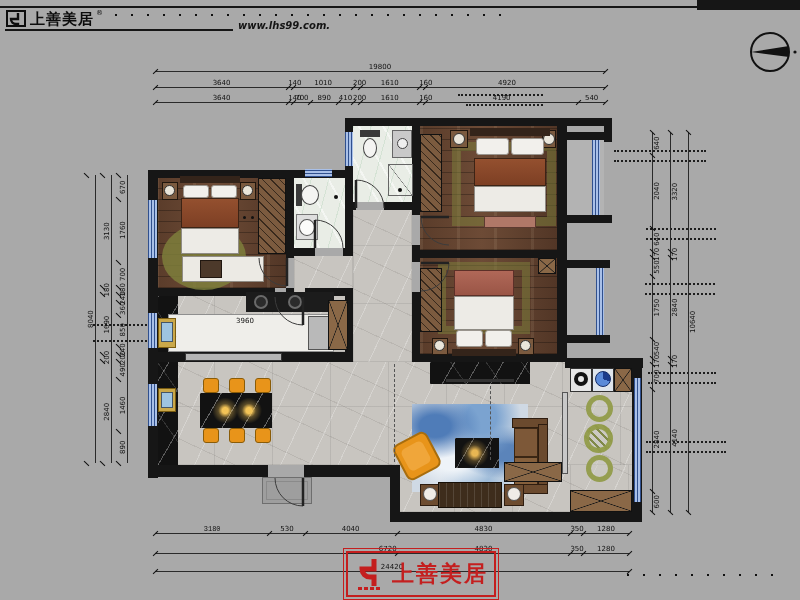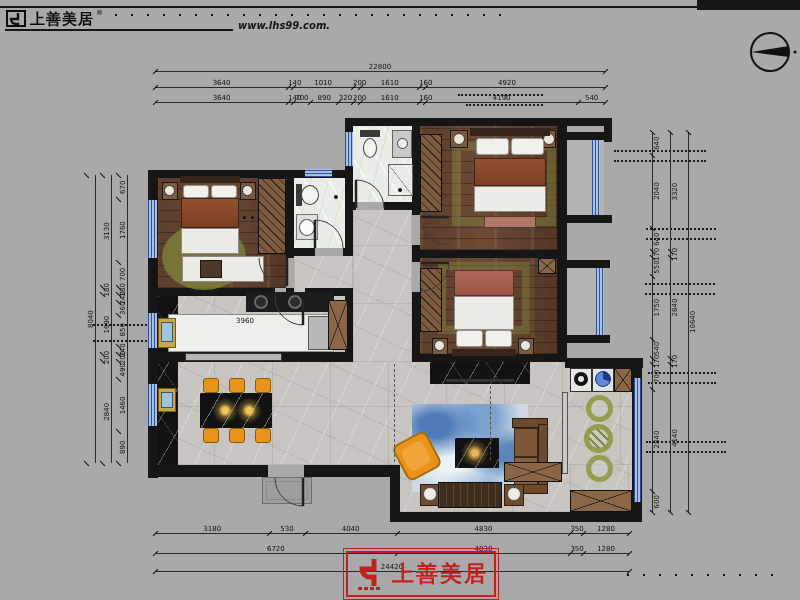--- a/index.html
+++ b/index.html
@@ -291,21 +291,21 @@
   <i class="dotl" style="left:646px;top:238px;width:70px"></i>
   <i class="dotl" style="left:645px;top:283px;width:70px"></i>
   <i class="dotl" style="left:645px;top:293px;width:70px"></i>
   <i class="dotl" style="left:648px;top:372px;width:68px"></i>
   <i class="dotl" style="left:648px;top:382px;width:68px"></i>
   <i class="dotl" style="left:646px;top:441px;width:80px"></i>
   <i class="dotl" style="left:646px;top:451px;width:80px"></i>
 
   <div class="dim h" style="left:155px;top:62px;width:450px;height:10px">
       <span class="dimline"></span>
-      <span class="dimlab" style="left: 0px; width: 450px;">22800</span>
+      <span class="dimlab" style="left: 0px; width: 450px;">19800</span>
       <span class="dimtick" style="left: 0px;"></span>
       <span class="dimtick" style="left: 450px;"></span>
     </div>
   <div class="dim h" style="left:155px;top:78px;width:450px;height:10px">
       <span class="dimline"></span>
       <span class="dimlab" style="left: 0px; width: 133.171px;">3640</span>
       <span class="dimlab" style="left: 133.171px; width: 5.12195px;">140</span>
       <span class="dimlab" style="left: 138.293px; width: 59.6341px;">1010</span>
       <span class="dimlab" style="left: 197.927px; width: 7.31707px;">200</span>
       <span class="dimlab" style="left: 205.244px; width: 58.9024px;">1610</span>
@@ -319,58 +319,58 @@
       <span class="dimtick" style="left: 264.146px;"></span>
       <span class="dimtick" style="left: 270px;"></span>
       <span class="dimtick" style="left: 450px;"></span>
     </div>
   <div class="dim h" style="left:155px;top:93px;width:450px;height:10px">
       <span class="dimline"></span>
       <span class="dimlab" style="left: 0px; width: 133.171px;">3640</span>
       <span class="dimlab" style="left: 133.171px; width: 5.12195px;">140</span>
       <span class="dimlab" style="left: 138.293px; width: 17.1951px;">700</span>
       <span class="dimlab" style="left: 155.488px; width: 27.439px;">890</span>
-      <span class="dimlab" style="left: 182.927px; width: 15px;">320</span>
+      <span class="dimlab" style="left: 182.927px; width: 15px;">410</span>
       <span class="dimlab" style="left: 197.927px; width: 7.31707px;">200</span>
       <span class="dimlab" style="left: 205.244px; width: 58.9024px;">1610</span>
       <span class="dimlab" style="left: 264.146px; width: 5.85366px;">160</span>
       <span class="dimlab" style="left: 270px; width: 153.293px;">4190</span>
       <span class="dimlab" style="left: 423.293px; width: 26.7073px;">540</span>
       <span class="dimtick" style="left: 0px;"></span>
       <span class="dimtick" style="left: 133.171px;"></span>
       <span class="dimtick" style="left: 138.293px;"></span>
       <span class="dimtick" style="left: 155.488px;"></span>
       <span class="dimtick" style="left: 182.927px;"></span>
       <span class="dimtick" style="left: 197.927px;"></span>
       <span class="dimtick" style="left: 205.244px;"></span>
       <span class="dimtick" style="left: 264.146px;"></span>
       <span class="dimtick" style="left: 270px;"></span>
       <span class="dimtick" style="left: 423.293px;"></span>
       <span class="dimtick" style="left: 450px;"></span>
     </div>
 
   <div class="dim h" style="left:155px;top:524px;width:474px;height:10px">
       <span class="dimline"></span>
-      <span class="dimlab" style="left: 0px; width: 114.364px;">3180</span>
+      <span class="dimlab" style="left: 0px; width: 114.364px; font-family: Liberation Mono, monospace;">3180</span>
       <span class="dimlab" style="left: 114.364px; width: 35.2443px;">530</span>
       <span class="dimlab" style="left: 149.608px; width: 92.0668px;">4040</span>
       <span class="dimlab" style="left: 241.675px; width: 173.704px;">4830</span>
       <span class="dimlab" style="left: 415.379px; width: 12.5873px;">350</span>
       <span class="dimlab" style="left: 427.967px; width: 46.0334px;">1280</span>
       <span class="dimtick" style="left: 0px;"></span>
       <span class="dimtick" style="left: 114.364px;"></span>
       <span class="dimtick" style="left: 149.608px;"></span>
       <span class="dimtick" style="left: 241.675px;"></span>
       <span class="dimtick" style="left: 415.379px;"></span>
       <span class="dimtick" style="left: 427.967px;"></span>
       <span class="dimtick" style="left: 474px;"></span>
     </div>
   <div class="dim h" style="left:155px;top:544px;width:474px;height:10px">
       <span class="dimline"></span>
-      <span class="dimlab" style="left: 0px; width: 241.675px;">6720</span>
+      <span class="dimlab" style="left: 0px; width: 241.675px; text-align: right;">6720</span>
       <span class="dimlab" style="left: 241.675px; width: 173.704px;">4830</span>
       <span class="dimlab" style="left: 415.379px; width: 12.5873px;">350</span>
       <span class="dimlab" style="left: 427.967px; width: 46.0334px;">1280</span>
       <span class="dimtick" style="left: 0px;"></span>
       <span class="dimtick" style="left: 241.675px;"></span>
       <span class="dimtick" style="left: 415.379px;"></span>
       <span class="dimtick" style="left: 427.967px;"></span>
       <span class="dimtick" style="left: 474px;"></span>
     </div>
   <div class="dim h" style="left:155px;top:562px;width:474px;height:10px">

